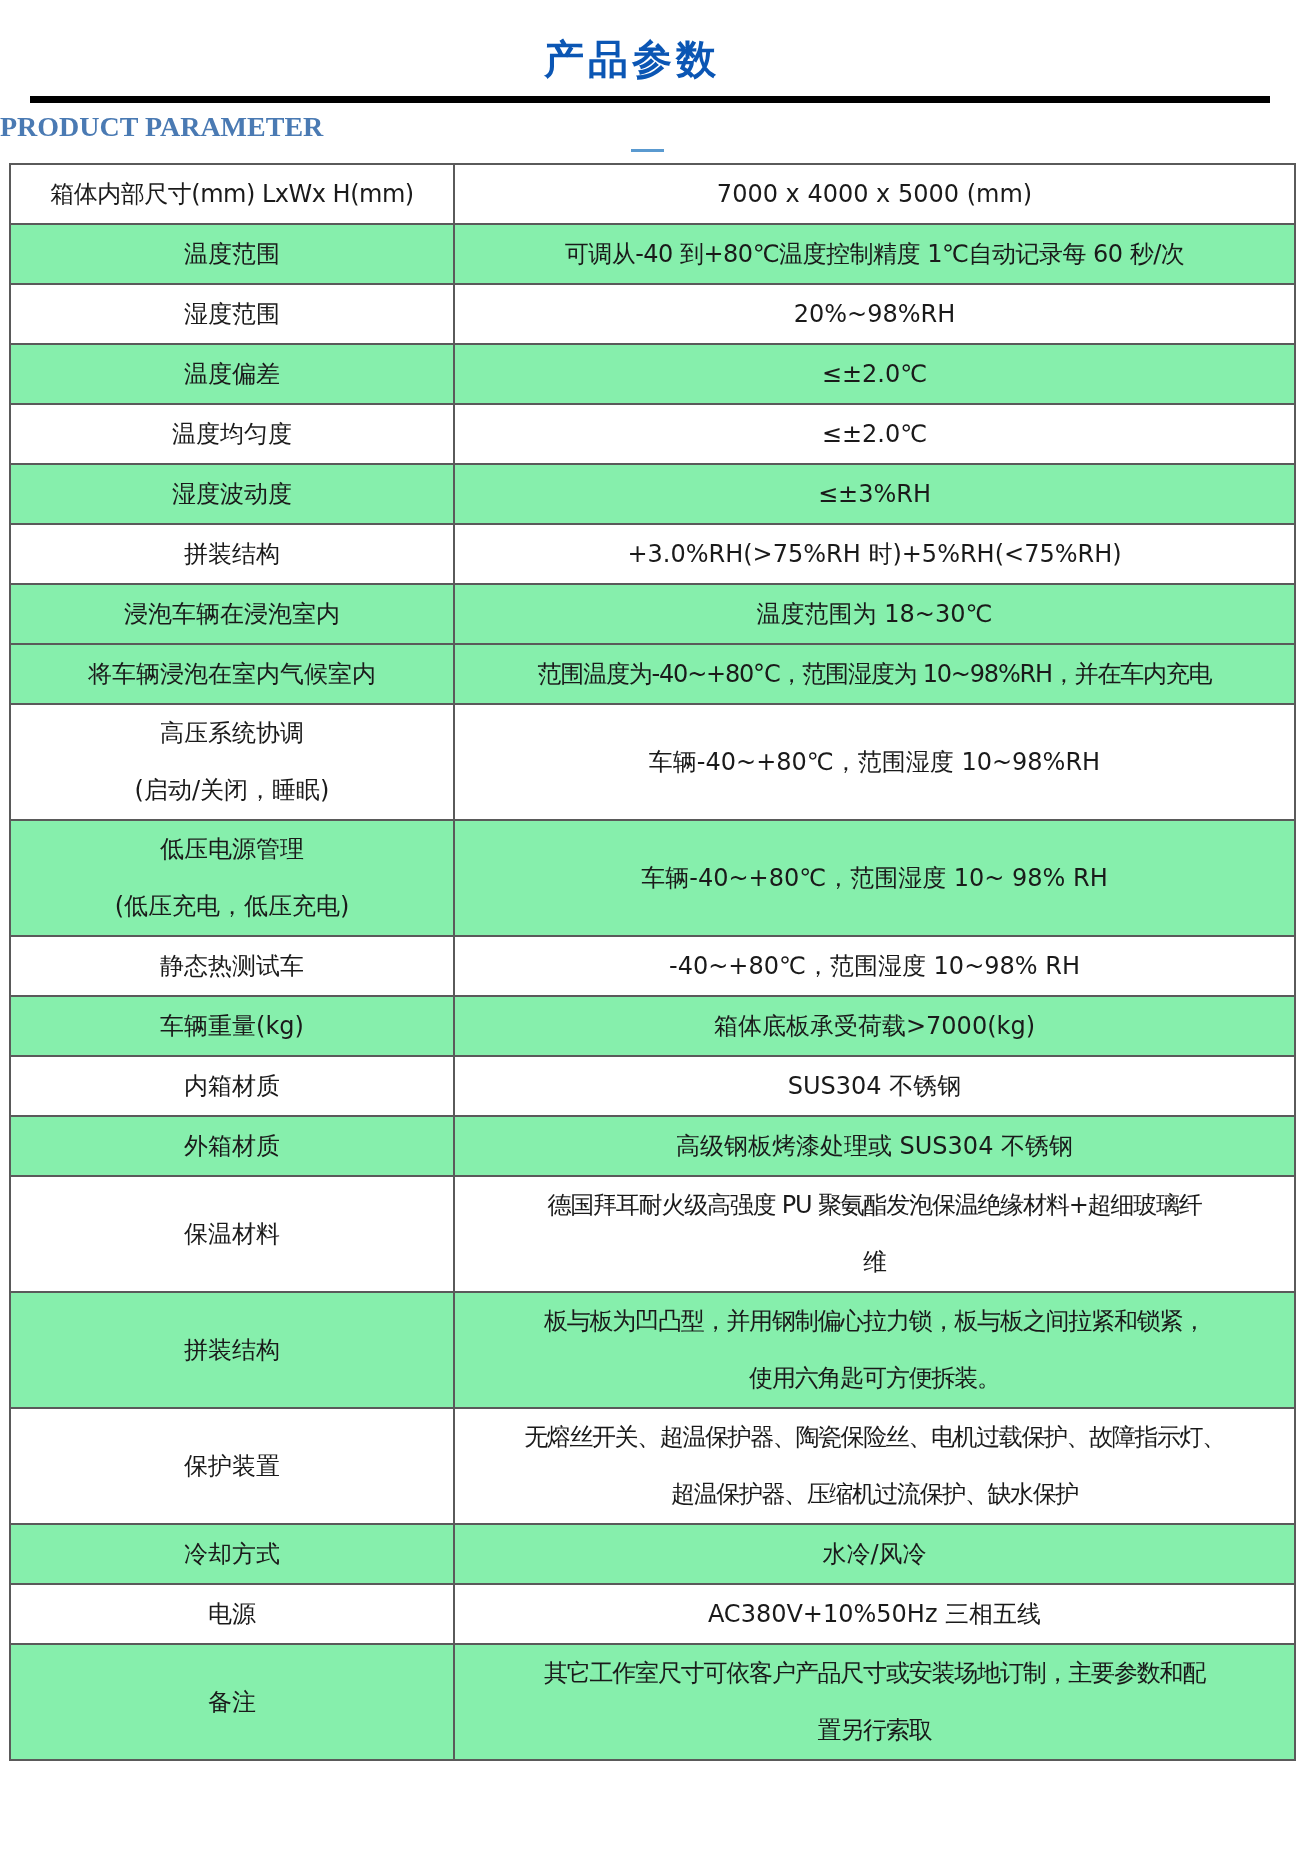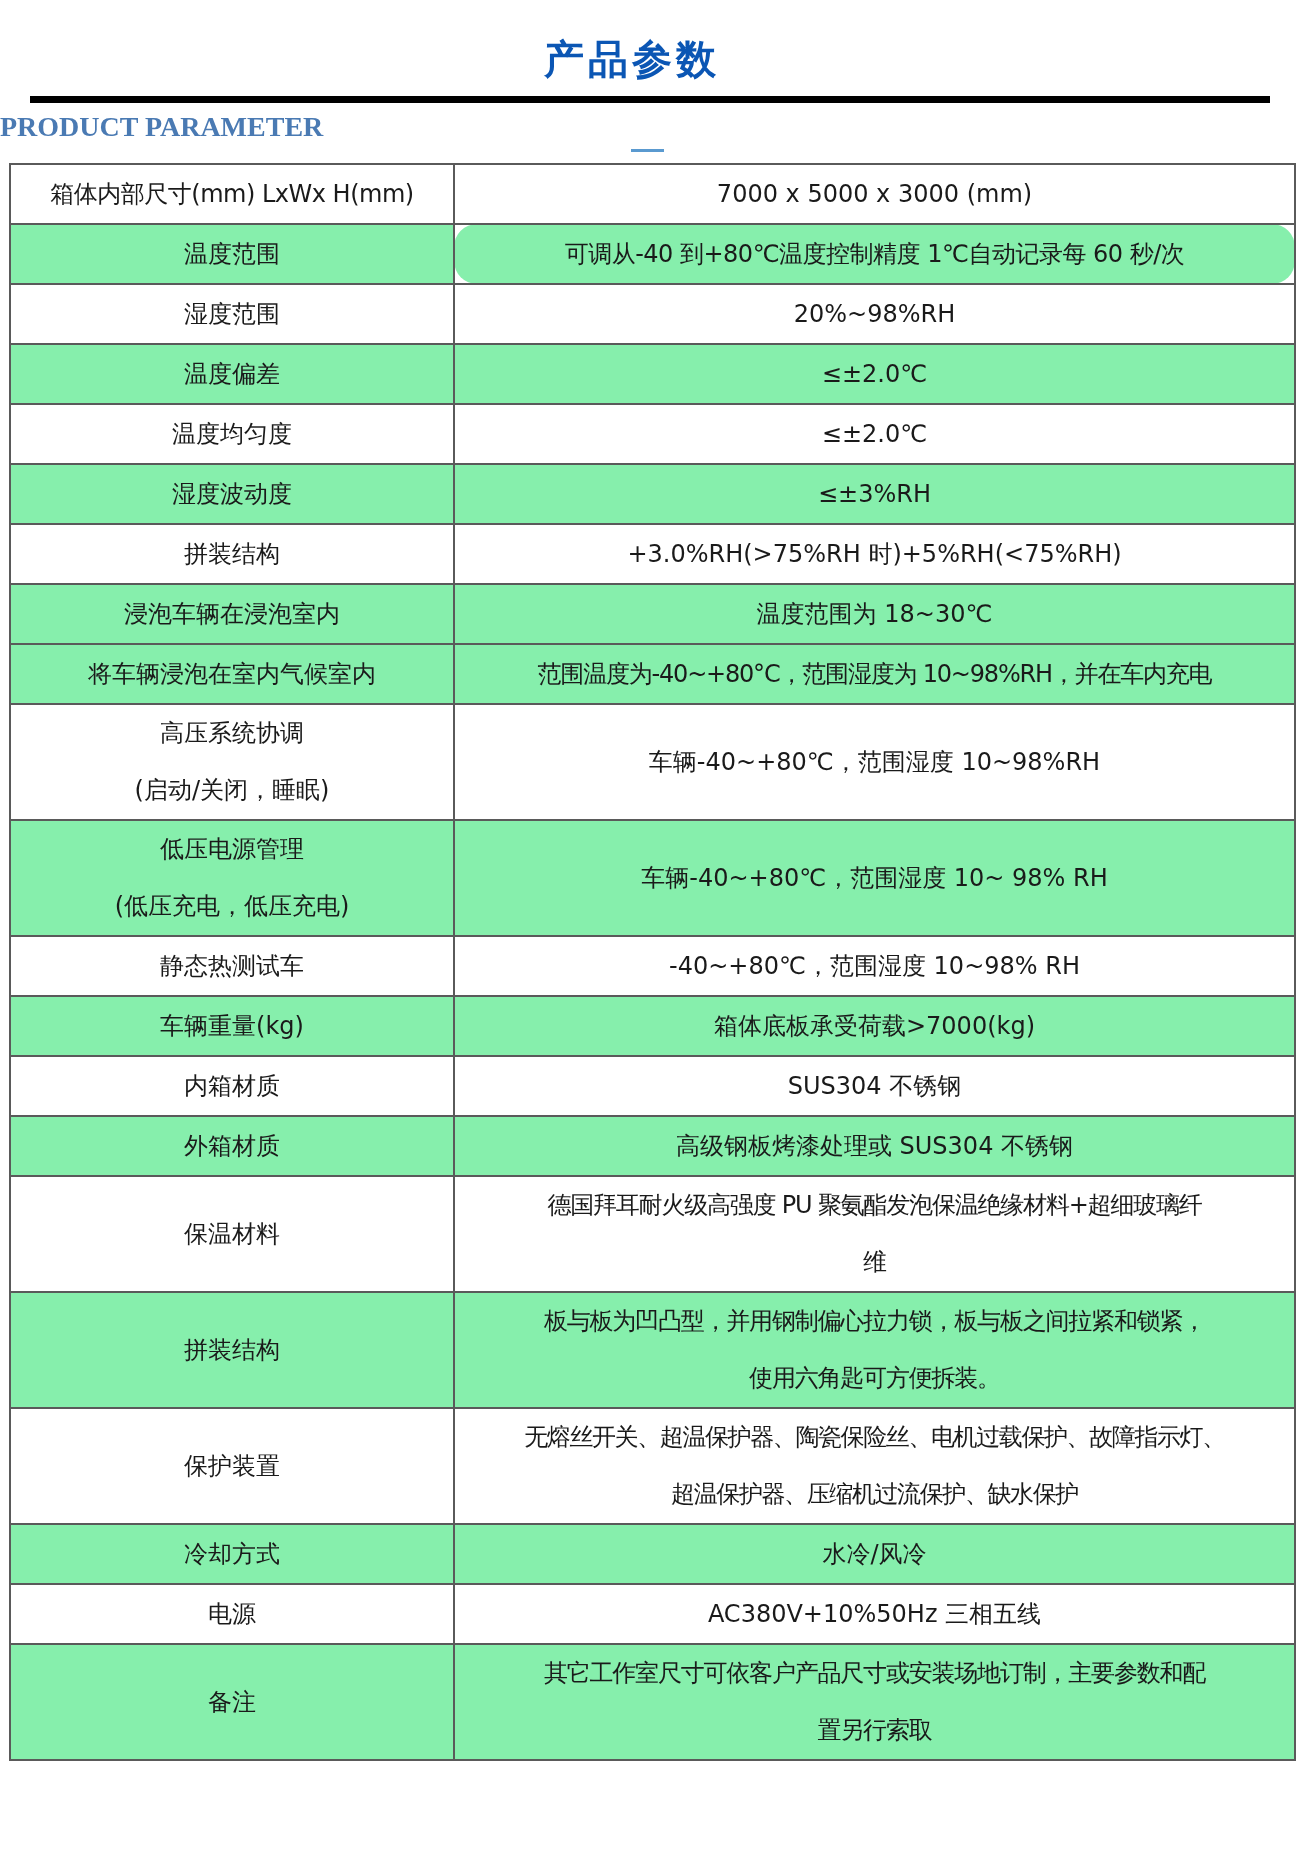--- a/index.html
+++ b/index.html
@@ -14,39 +14,39 @@
   .accent { position: absolute; left: 631px; width: 33px; top: 149px; height: 3px; background: #5a9ad0; }
   table.spec { position: absolute; left: 9px; top: 163px; width: 1285px; border-collapse: collapse;
                table-layout: fixed; }
   table.spec td { border: 2px solid #5a5a5a; text-align: center; vertical-align: middle;
                   font-size: 24px; line-height: 57px; padding: 0 2px; white-space: normal; }
   table.spec col.c1 { width: 444px; }
   table.spec col.c2 { width: 841px; }
   table.spec tr.gray td { background: #86efac; text-align: center; }
   table.spec tr.single td { height: 58px; }
   table.spec tr.double td { height: 114px; }
-  .val-tight { letter-spacing: -0.5px; border-radius: 23px; }
+  .val-tight { letter-spacing: -0.5px; }
 </style>
 </head>
 <body>
 
 <div class="title">产品参数</div>
 <div class="rule"></div>
 <div class="subtitle">PRODUCT PARAMETER</div>
 <div class="accent"></div>
 
 <table class="spec">
   <colgroup>
       <col class="c1">
       <col class="c2">
     </colgroup>
   <tbody>
     <tr class="single">
       <td style="letter-spacing:-0.5px;">箱体内部尺寸(mm) LxWx H(mm)</td>
-      <td>7000 x 5000 x 3000 (mm)</td>
+      <td>7000 x 4000 x 5000 (mm)</td>
     </tr>
     <tr class="single gray">
       <td>温度范围</td>
       <td class="val-tight">可调从-40 到+80℃温度控制精度 1℃自动记录每 60 秒/次</td>
     </tr>
     <tr class="single">
       <td>湿度范围</td>
       <td>20%~98%RH</td>
     </tr>
     <tr class="single gray">

